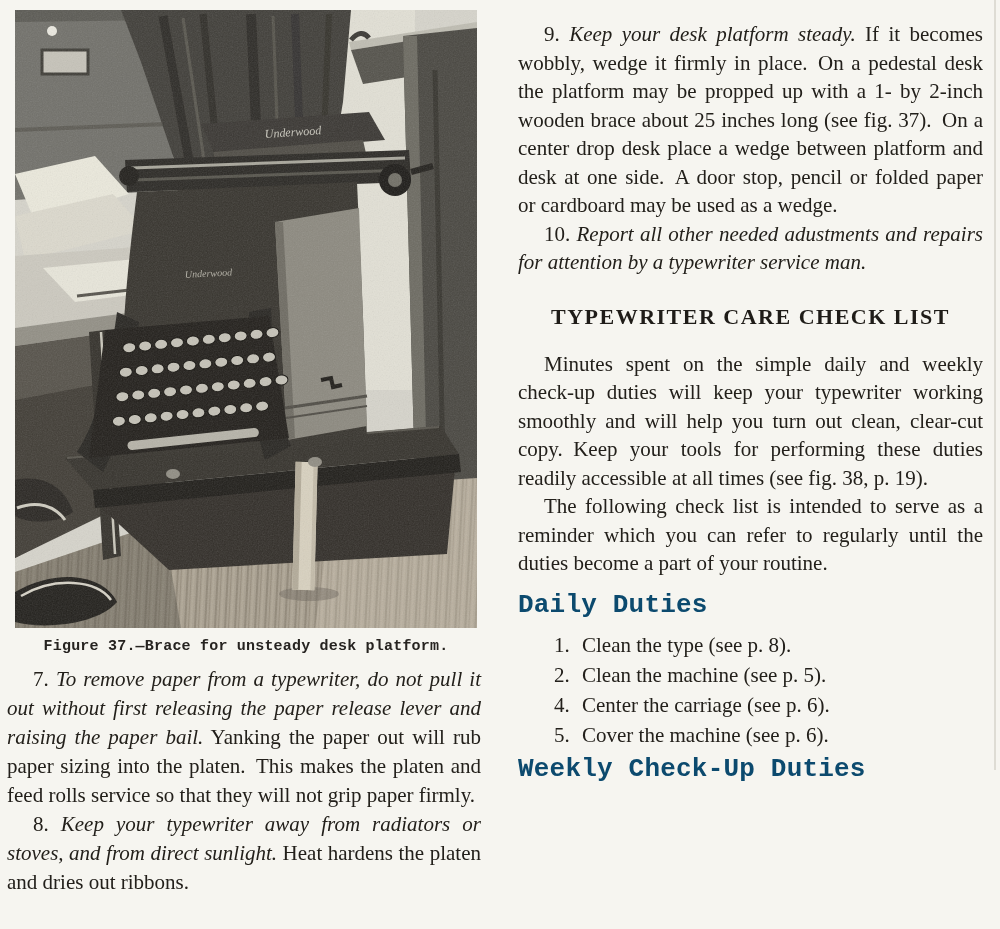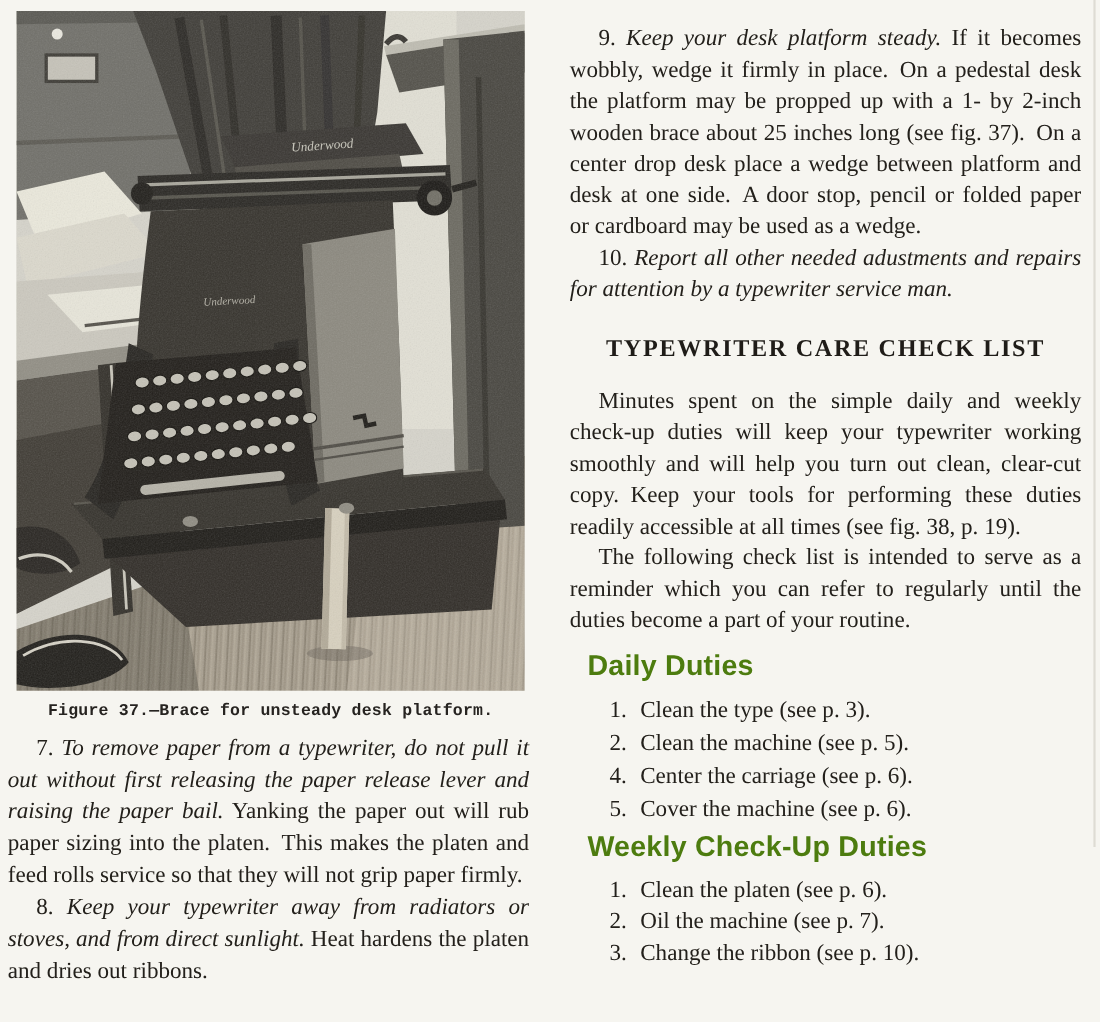--- a/index.html
+++ b/index.html
@@ -29,23 +29,23 @@
   .col-left p.first{margin-top:10px;}
   .col-right p.first{margin-top:20px;}
   .lead{font-style:italic;}
 
   h2{
     font-family:"Liberation Serif", serif;font-weight:bold;
     font-size:22px;line-height:30px;letter-spacing:1.5px;
     text-align:center;margin:25px 0 18px;color:#1f1c18;
   }
   h3{
-    font-family:Liberation Sans, sans-serif;font-weight:bold;
+    font-family:Liberation Mono, monospace;font-weight:bold;
     font-size:26px;line-height:34px;letter-spacing:.2px;
-    margin:10px 16px 8px;color:#4d7c0f;
+    margin:10px 0 8px;color:#0c4a6e;
   }
   h3.weekly{margin-top:2px;}
   .duty-list{padding-left:36px;font-size:21px;}
   .duty-row{line-height:30px;white-space:nowrap;}
   .duty-list.weekly .duty-row{line-height:29px;}
   .li-num{display:inline-block;width:28px;}
 
   .scan-edge{
     position:absolute;right:4px;top:0;width:2px;height:770px;
     background:#dedcd4;
@@ -246,28 +246,23 @@
     <p class="body"><span class="num">10.</span>
       <span class="lead">Report all other needed adustments and repairs for attention by a typewriter service man.</span></p>
 
     <h2>TYPEWRITER CARE CHECK LIST</h2>
 
     <p class="body">Minutes spent on the simple daily and weekly check-up duties will keep your typewriter working smoothly and will help you turn out clean, clear-cut copy. Keep your tools for performing these duties readily accessible at all times (see fig. 38, p. 19).</p>
     <p class="body">The following check list is intended to serve as a reminder which you can refer to regularly until the duties become a part of your routine.</p>
 
     <h3>Daily Duties</h3>
     <div class="duty-list">
-      <div class="duty-row"><span class="li-num">1.</span><span>Clean the type (see p. 3).</span></div>
+      <div class="duty-row"><span class="li-num">1.</span><span>Clean the type (see p. 8).</span></div>
       <div class="duty-row"><span class="li-num">2.</span><span>Clean the machine (see p. 5).</span></div>
       <div class="duty-row"><span class="li-num">4.</span><span>Center the carriage (see p. 6).</span></div>
       <div class="duty-row"><span class="li-num">5.</span><span>Cover the machine (see p. 6).</span></div>
     </div>
 
     <h3 class="weekly">Weekly Check-Up Duties</h3>
-    <div class="duty-list weekly">
-      <div class="duty-row"><span class="li-num">1.</span><span>Clean the platen (see p. 6).</span></div>
-      <div class="duty-row"><span class="li-num">2.</span><span>Oil the machine (see p. 7).</span></div>
-      <div class="duty-row"><span class="li-num">3.</span><span>Change the ribbon (see p. 10).</span></div>
-    </div>
   </div>
 
   <div class="scan-edge"></div>
 </div>
 
 </body></html>

